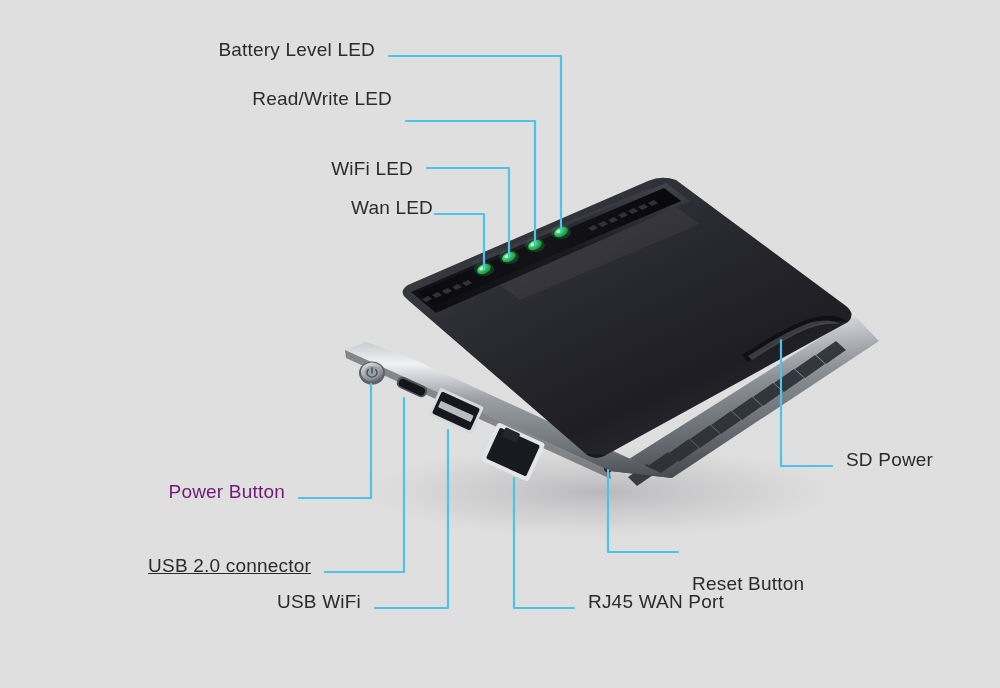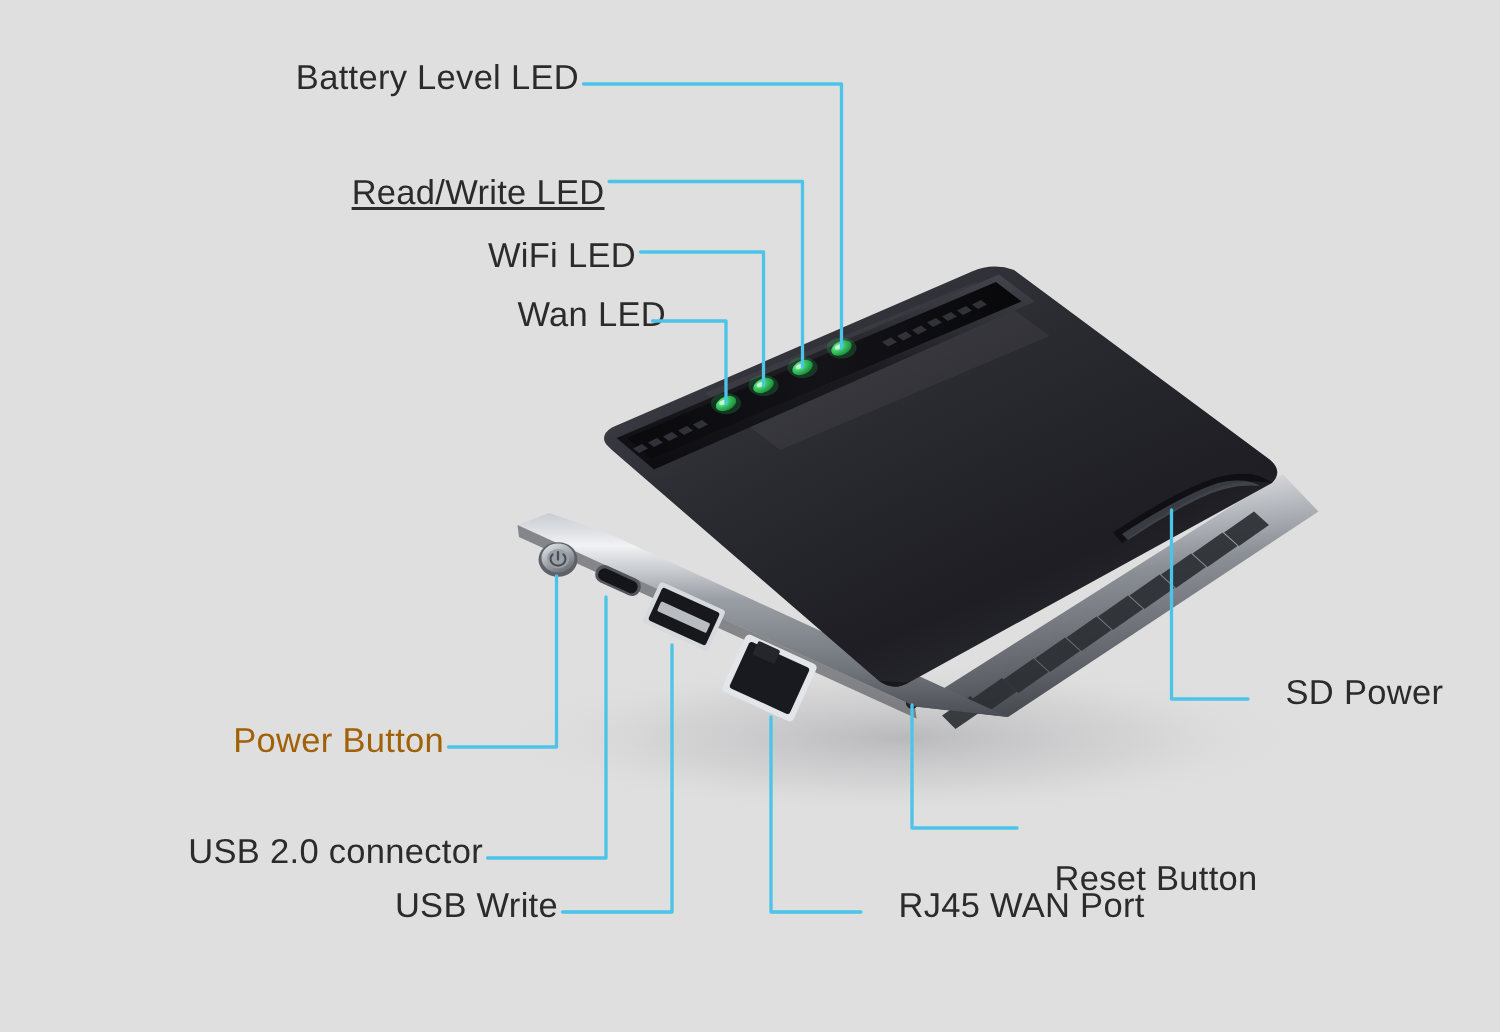--- a/index.html
+++ b/index.html
@@ -10,27 +10,26 @@
     font-family:"Liberation Sans", sans-serif;
     overflow:hidden;
     position:relative;
   }
   #stage{position:absolute;inset:0;width:1000px;height:688px;}
 
   
   .label{
     position:absolute;
     color:#2b2b2b;
-    font-size:23px;
+    font-size:19px;
     font-weight:300;
     letter-spacing:.2px;
     white-space:nowrap;
     line-height:1;
     font-family:"Liberation Sans", sans-serif;
-    padding-left:11px;
   }
   .label.r{text-align:right;}
 
   
   svg.layer{position:absolute;left:0;top:0;width:1000px;height:688px;overflow:visible;}
   svg#leaders{z-index:5;}
   svg#device{z-index:3;}
 </style>
 </head>
 <body>
@@ -210,24 +209,24 @@
         <path d="M 325 572 L 404 572 L 404 398" stroke="#4cc3e8"></path>
         <path d="M 375 608 L 448 608 L 448 430" stroke="#4cc3e8"></path>
         <path d="M 574 608 L 514 608 L 514 478" stroke="#4cc3e8"></path>
         <path d="M 678 552 L 608 552 L 608 470" stroke="#4cc3e8"></path>
         <path d="M 832 466 L 781 466 L 781 340" stroke="#4cc3e8"></path>
       </g>
   </svg>
 
   <div id="label-group">
       <div class="label r" style="top: 39.5px; color: rgb(43, 43, 43); left: 0px; width: 375px;">Battery Level LED</div>
-      <div class="label r" style="top: 117px; color: rgb(43, 43, 43); left: 0px; width: 392px; text-decoration: underline;">Read/Write LED</div>
+      <div class="label r" style="top: 89px; color: rgb(43, 43, 43); left: 0px; width: 392px;">Read/Write LED</div>
       <div class="label r" style="top: 159px; color: rgb(43, 43, 43); left: 0px; width: 413px;">WiFi LED</div>
       <div class="label r" style="top: 197.5px; color: rgb(43, 43, 43); left: 12px; width: 421px;">Wan LED</div>
-      <div class="label r" style="top: 481.5px; color: #a16207; left: 0px; width: 285px; text-align: right;">Power Button</div>
-      <div class="label r" style="top: 555.5px; color: rgb(43, 43, 43); left: 0px; width: 311px;">USB 2.0 connector</div>
-      <div class="label r" style="top: 591.5px; color: rgb(43, 43, 43); left: 0px; width: 361px;">USB Write</div>
+      <div class="label r" style="top: 481.5px; color: #701a75; left: 0px; width: 285px; text-align: right;">Power Button</div>
+      <div class="label r" style="top: 555.5px; color: rgb(43, 43, 43); left: 0px; width: 311px; text-decoration: underline;">USB 2.0 connector</div>
+      <div class="label r" style="top: 591.5px; color: rgb(43, 43, 43); left: 0px; width: 361px;">USB WiFi</div>
       <div class="label" style="top: 591.5px; color: rgb(43, 43, 43); left: 588px; text-align: right;">RJ45 WAN Port</div>
       <div class="label" style="top: 535.5px; color: rgb(43, 43, 43); left: 692px; margin-top: 38px;">Reset Button</div>
       <div class="label" style="top: 449.5px; color: rgb(43, 43, 43); left: 846px;">SD Power</div>
     </div>
 
 </div>
 
 </body></html>

